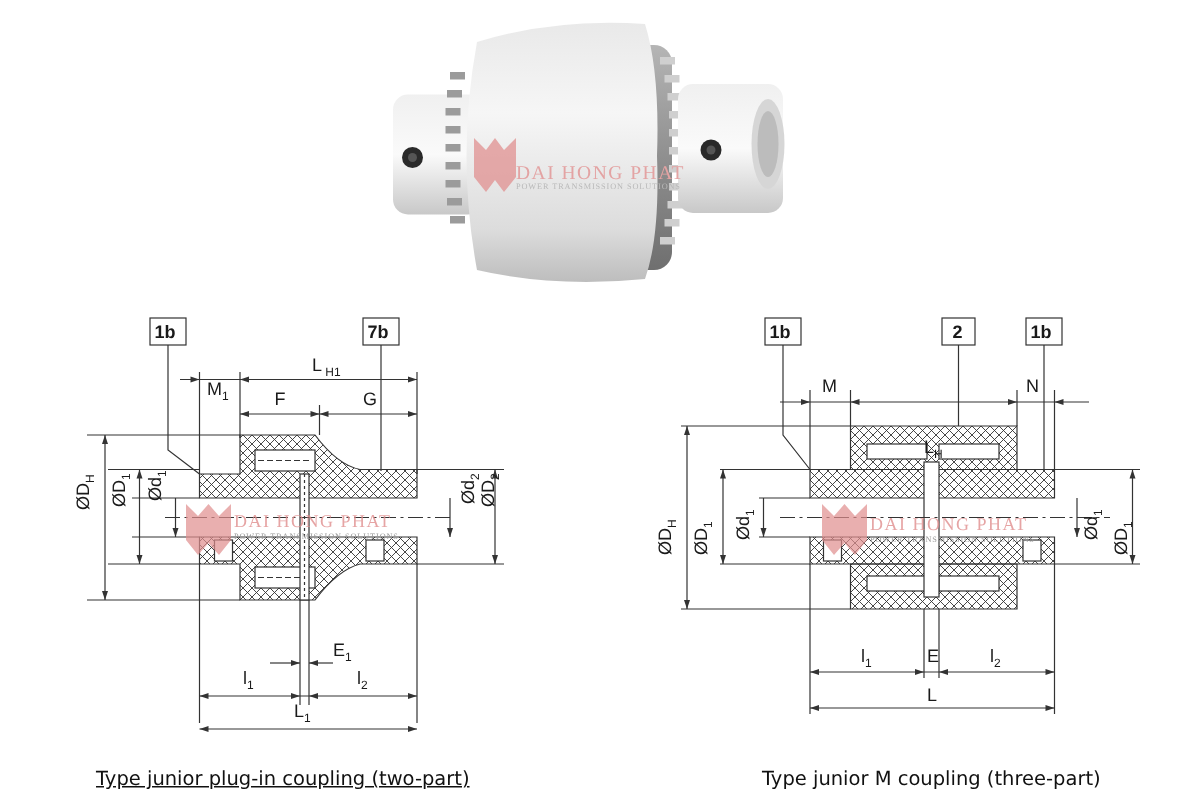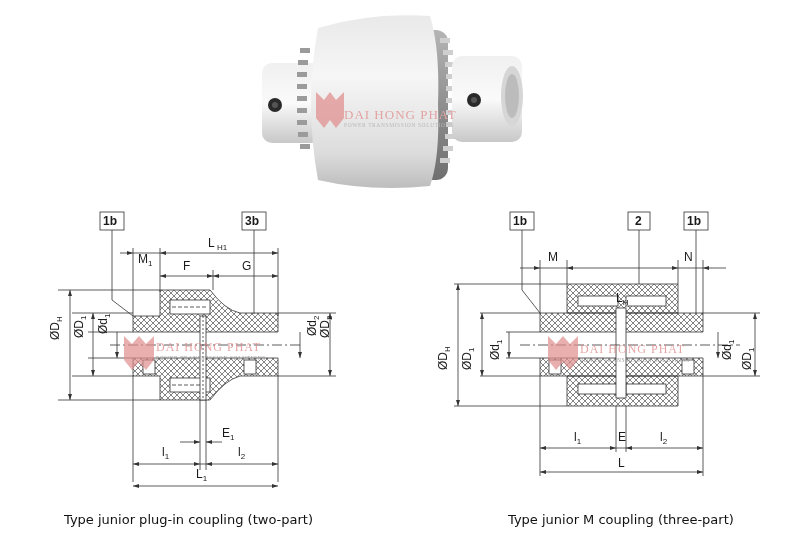--- a/index.html
+++ b/index.html
@@ -149,21 +149,21 @@
     <line x1="206" y1="200" x2="206" y2="270"></line>
     <line x1="180" y1="242" x2="200" y2="242"></line>
     <line x1="206" y1="242" x2="222" y2="242"></line>
     <line x1="133" y1="264" x2="278" y2="264"></line>
     <line x1="133" y1="286" x2="278" y2="286"></line>
     <path d="M200 242 l-6 -2 v4 z M206 242 l6 -2 v4 z M133 264 l6 -2 v4 z M200 264 l-6 -2 v4 z M206 264 l6 -2 v4 z M278 264 l-6 -2 v4 z M133 286 l6 -2 v4 z M278 286 l-6 -2 v4 z" fill="#333" stroke="none"></path>
   </svg>
 
   
   <div class="abs" style="left:103px;top:14px;font-size:12px;font-weight:bold;">1b</div>
-  <div class="abs" style="left:245px;top:14px;font-size:12px;font-weight:bold;">3b</div>
+  <div class="abs" style="left:245px;top:14px;font-size:12px;font-weight:bold;">7b</div>
 
   <div class="abs" style="left:138px;top:52px;font-size:12px;">M<sub style="font-size:8px;">1</sub></div>
   <div class="abs" style="left:208px;top:36px;font-size:12px;">L<sub style="font-size:8px;"> H1</sub></div>
   <div class="abs" style="left:183px;top:59px;font-size:12px;">F</div>
   <div class="abs" style="left:242px;top:59px;font-size:12px;">G</div>
 
   <div class="abs" style="left:48px;top:140px;font-size:12px;transform:rotate(-90deg);transform-origin:left top;">ØD<sub style="font-size:8px;">H</sub></div>
   <div class="abs" style="left:72px;top:138px;font-size:12px;transform:rotate(-90deg);transform-origin:left top;">ØD<sub style="font-size:8px;">1</sub></div>
   <div class="abs" style="left:96px;top:134px;font-size:12px;transform:rotate(-90deg);transform-origin:left top;">Ød<sub style="font-size:8px;">1</sub></div>
   <div class="abs" style="left:305px;top:136px;font-size:12px;transform:rotate(-90deg);transform-origin:left top;">Ød<sub style="font-size:8px;">2</sub></div>
@@ -174,21 +174,21 @@
   <div class="abs" style="left:238px;top:245px;font-size:12px;">l<sub style="font-size:8px;">2</sub></div>
   <div class="abs" style="left:196px;top:267px;font-size:12px;">L<sub style="font-size:8px;">1</sub></div>
 
   
   <svg class="abs" width="34" height="40" style="left:122px;top:130px;opacity:0.7;">
     <path d="M2 6 L10 14 L17 6 L24 14 L32 6 L32 30 L24 40 L17 32 L10 40 L2 30 Z" fill="#e08e8e"></path>
   </svg>
   <div class="abs wm-text" style="left:156px;top:140px;font-size:12px;letter-spacing:1px;color:#e08e8e;opacity:0.8;">DAI HONG PHAT</div>
   <div class="abs wm-text" style="left:156px;top:155px;font-size:5.5px;letter-spacing:0.6px;color:#999;">POWER TRANSMISSION SOLUTIONS</div>
 
-  <div class="abs caption" style="left:64px;top:312px;">Type junior plug-in coupling (two-part)</div>
+  <div class="abs caption" style="left:64px;top:312px;text-decoration:underline;">Type junior plug-in coupling (two-part)</div>
 </div>
 
 <div class="abs" style="left:420px;top:200px;width:369px;height:336px;">
   <svg width="369" height="300" viewBox="0 0 369 300" stroke="#333" fill="none" stroke-width="0.8">
     <defs>
       <pattern id="hatch2" width="6" height="6" patternUnits="userSpaceOnUse">
         <path d="M0 0 L6 6 M6 0 L0 6" stroke="#333" stroke-width="0.6"></path>
       </pattern>
     </defs>
     <rect x="90" y="12" width="24" height="18" fill="#fff"></rect>

